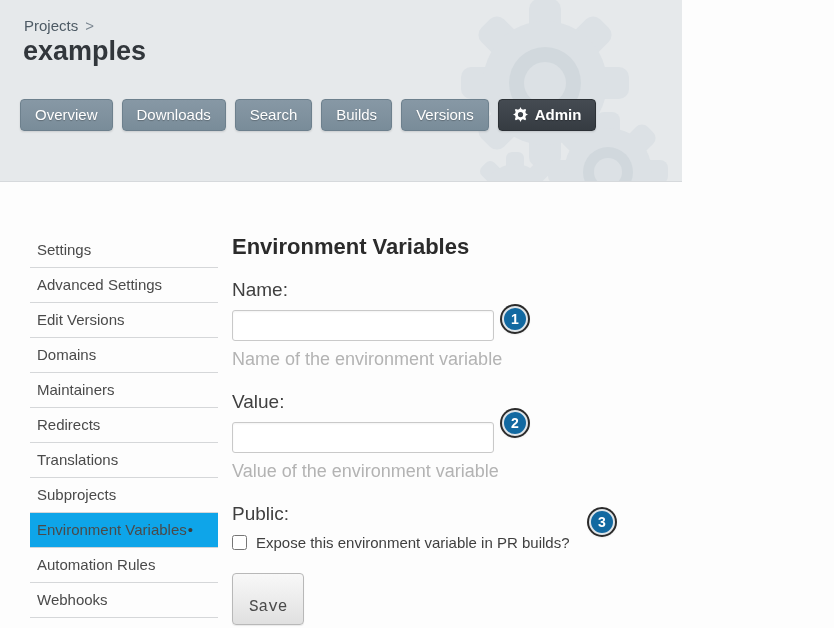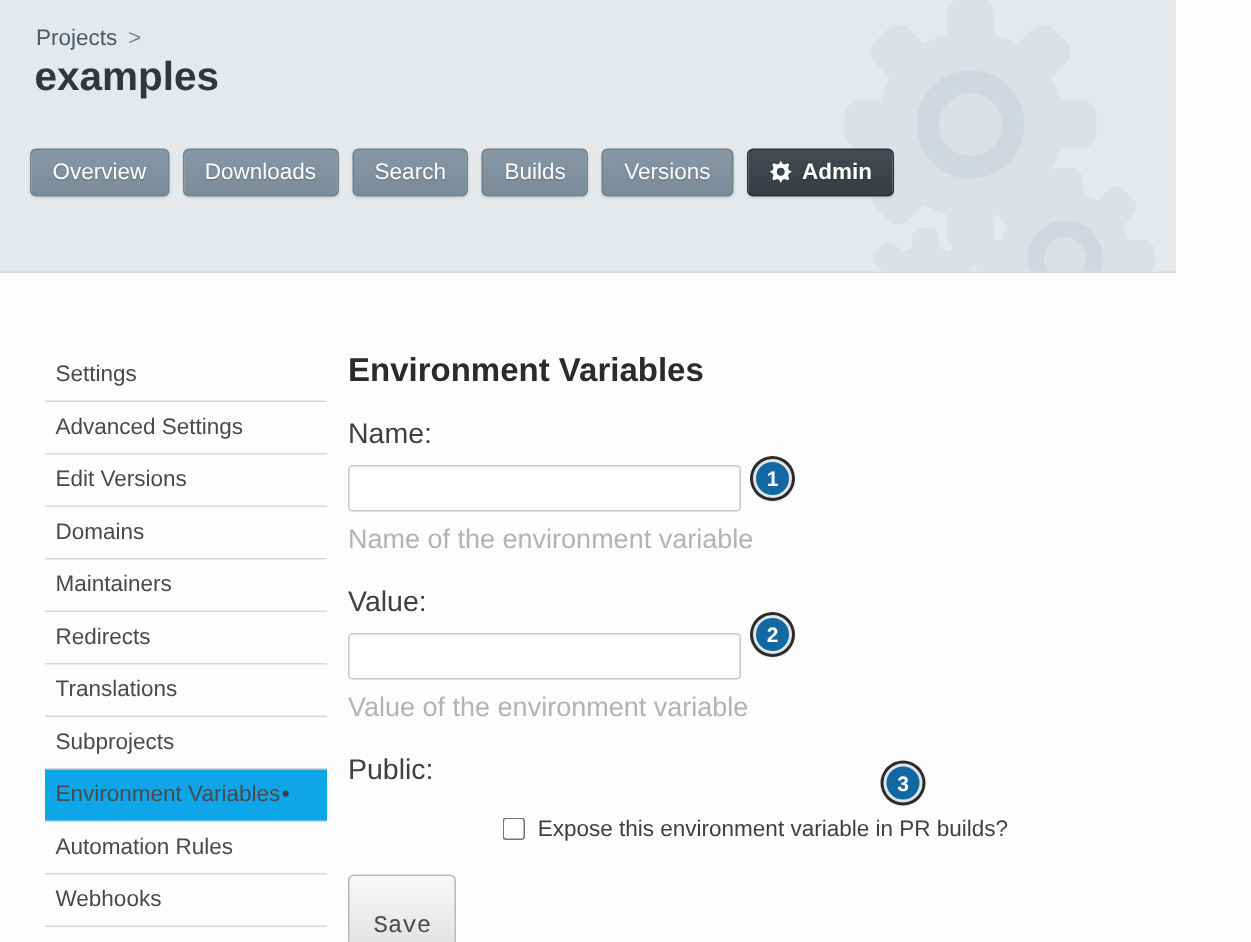--- a/index.html
+++ b/index.html
@@ -8,21 +8,21 @@
     position: relative;
     overflow: hidden;
     background: #fdfdfd;
     font-family: "Liberation Sans", sans-serif;
     color: #3f3f3f;
   }
 
   
   .header {
     position: absolute; top: 0; left: 0;
-    width: 784px; height: 182px;
+    width: 682px; height: 182px;
     background: #e6e9eb;
     border-bottom: 1px solid #d6d9dc;
     overflow: hidden;
   }
   .gears-svg { position: absolute; top: 0; right: 0; }
   .breadcrumb {
     position: absolute; left: 24px; top: 17px;
     font-size: 15px; color: #4d5a64;
   }
   .breadcrumb a { color: #4d5a64; text-decoration: none; cursor: pointer; }
@@ -80,22 +80,22 @@
     width: 262px; height: 31px;
     border: 1px solid #c9c9c9; border-radius: 3px;
     background: #fff;
     box-shadow: inset 0 1px 2px rgba(0,0,0,0.05);
     font-size: 15px; padding: 0 8px;
     font-family: "Liberation Sans", sans-serif;
   }
   .help-text { font-size: 18px; color: #b3b3b3; margin: 8px 0 21px; }
   .checkbox-row {
     display: flex; align-items: center; gap: 9px;
-    margin-top: 19px;
-    font-size: 15px; color: #3f3f3f; justify-content: flex-end;
+    margin-top: 9px;
+    font-size: 15px; color: #3f3f3f;
   }
   .checkbox-row input {
     width: 15px; height: 15px; cursor: pointer;
     accent-color: #fff;
   }
   .save-btn {
     display: inline-block; margin-top: 22px;
     padding: 24px 16px 8px;
     font-size: 16px; color: #4a4a4a;
     font-family: Liberation Mono, monospace;

